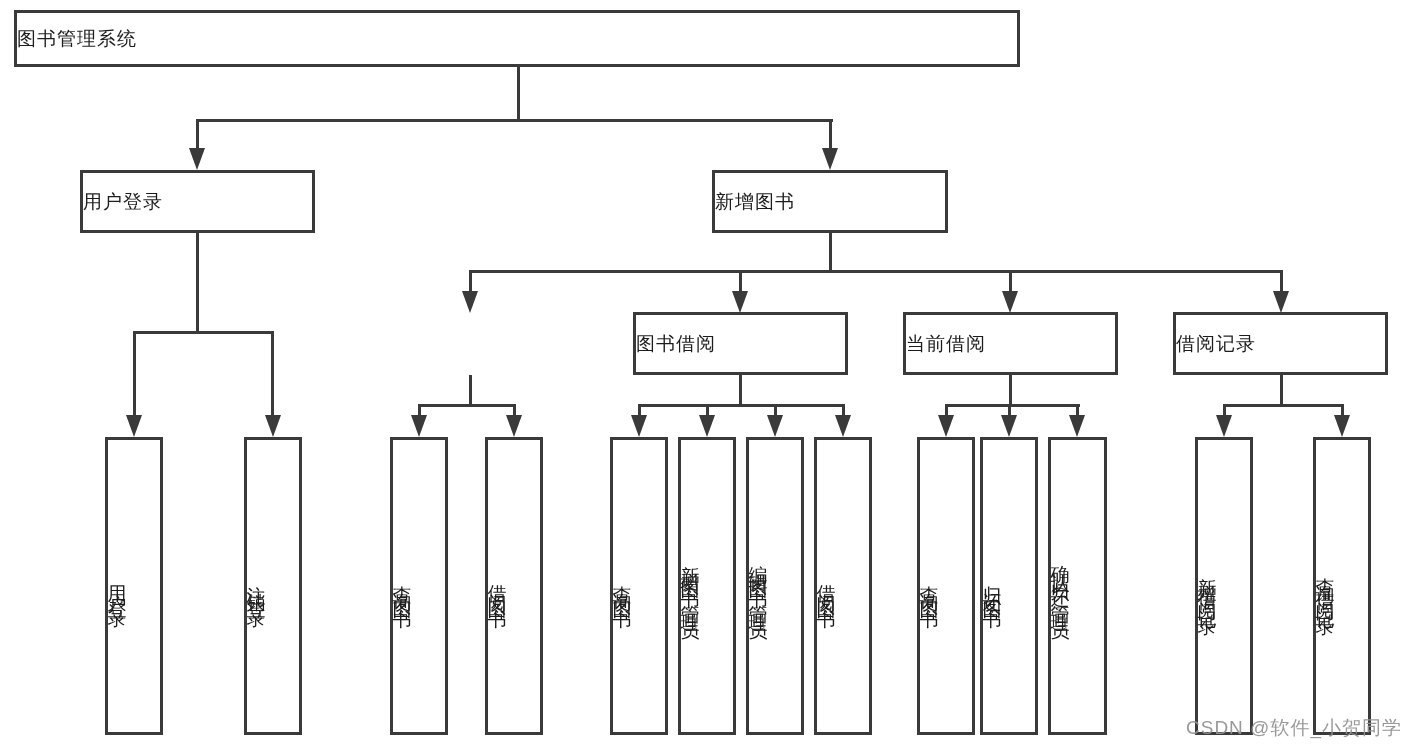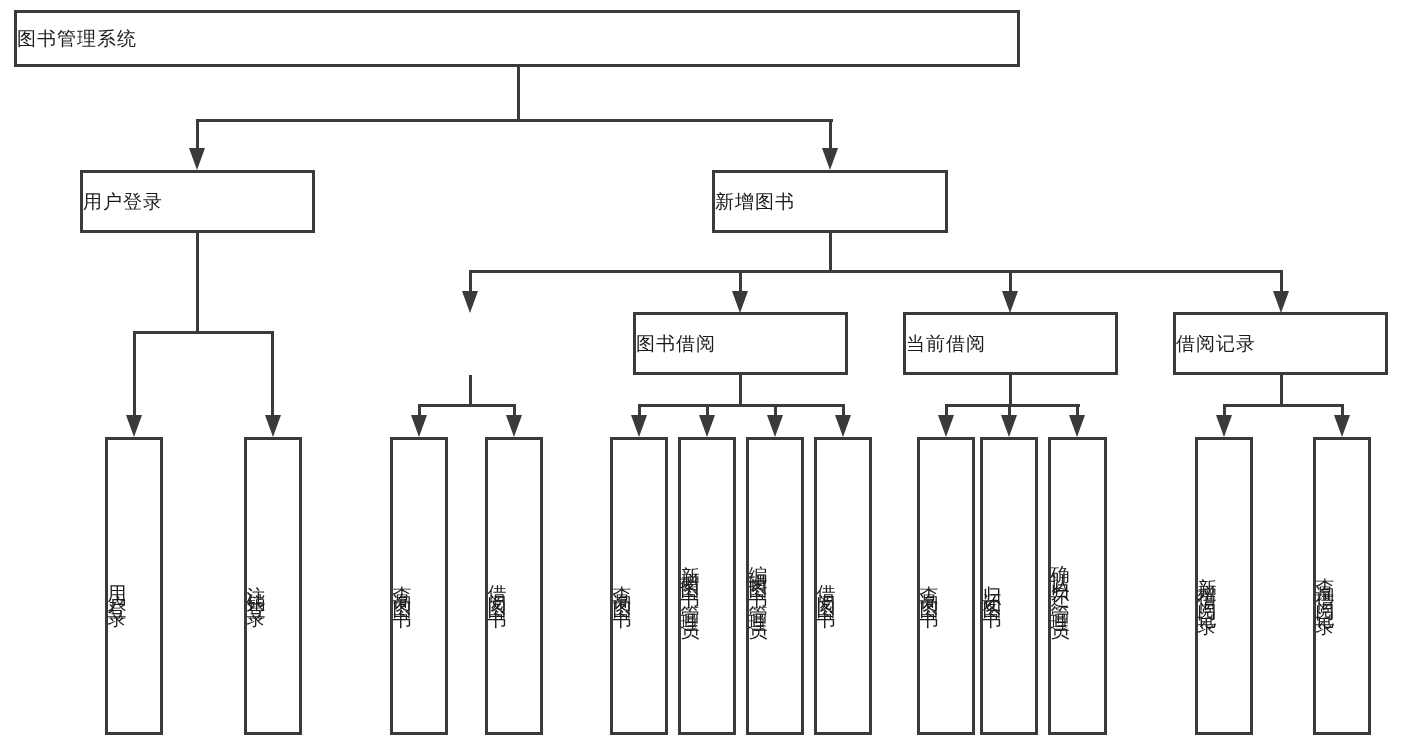--- a/index.html
+++ b/index.html
@@ -171,14 +171,15 @@
     <span class="vlabel">确认归还（管理员）</span>
   </div>
 
   <div class="box leaf" style="left:1195px;top:437px;width:58px;height:298px;">
     <span class="vlabel">新增借阅记录</span>
   </div>
   <div class="box leaf" style="left:1313px;top:437px;width:58px;height:298px;">
     <span class="vlabel">查询借阅记录</span>
   </div>
 
+  <div class="watermark">CSDN @软件_小贺同学</div>
 
 </div>
 
 </body></html>

